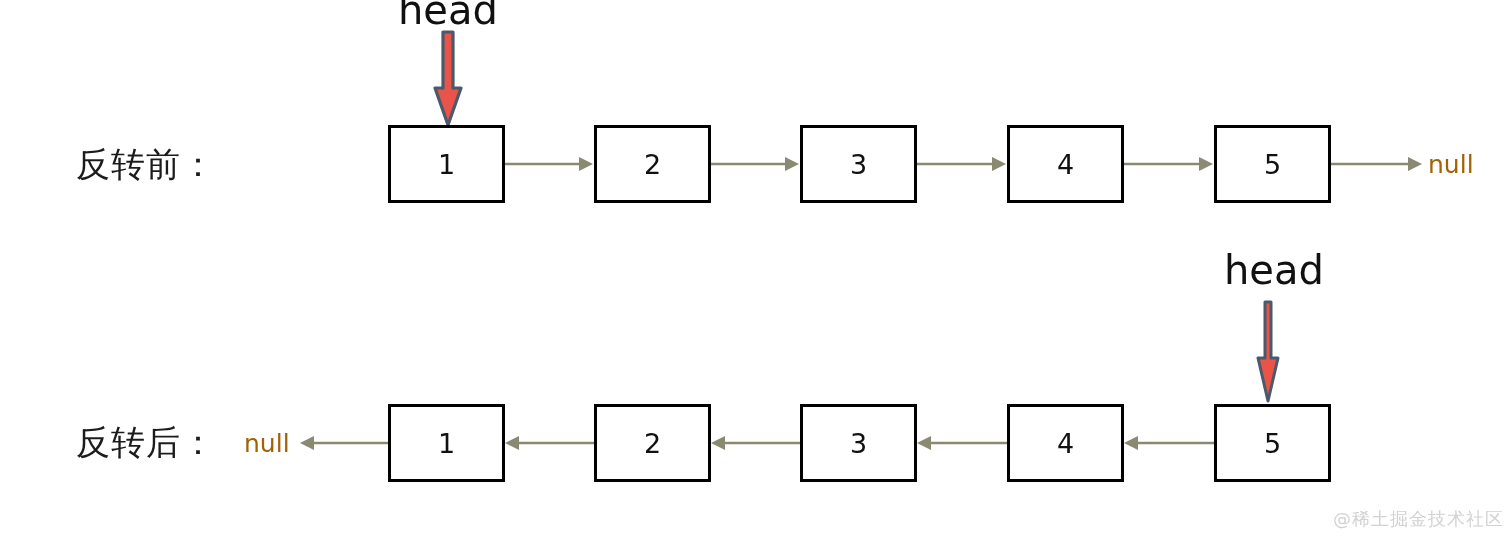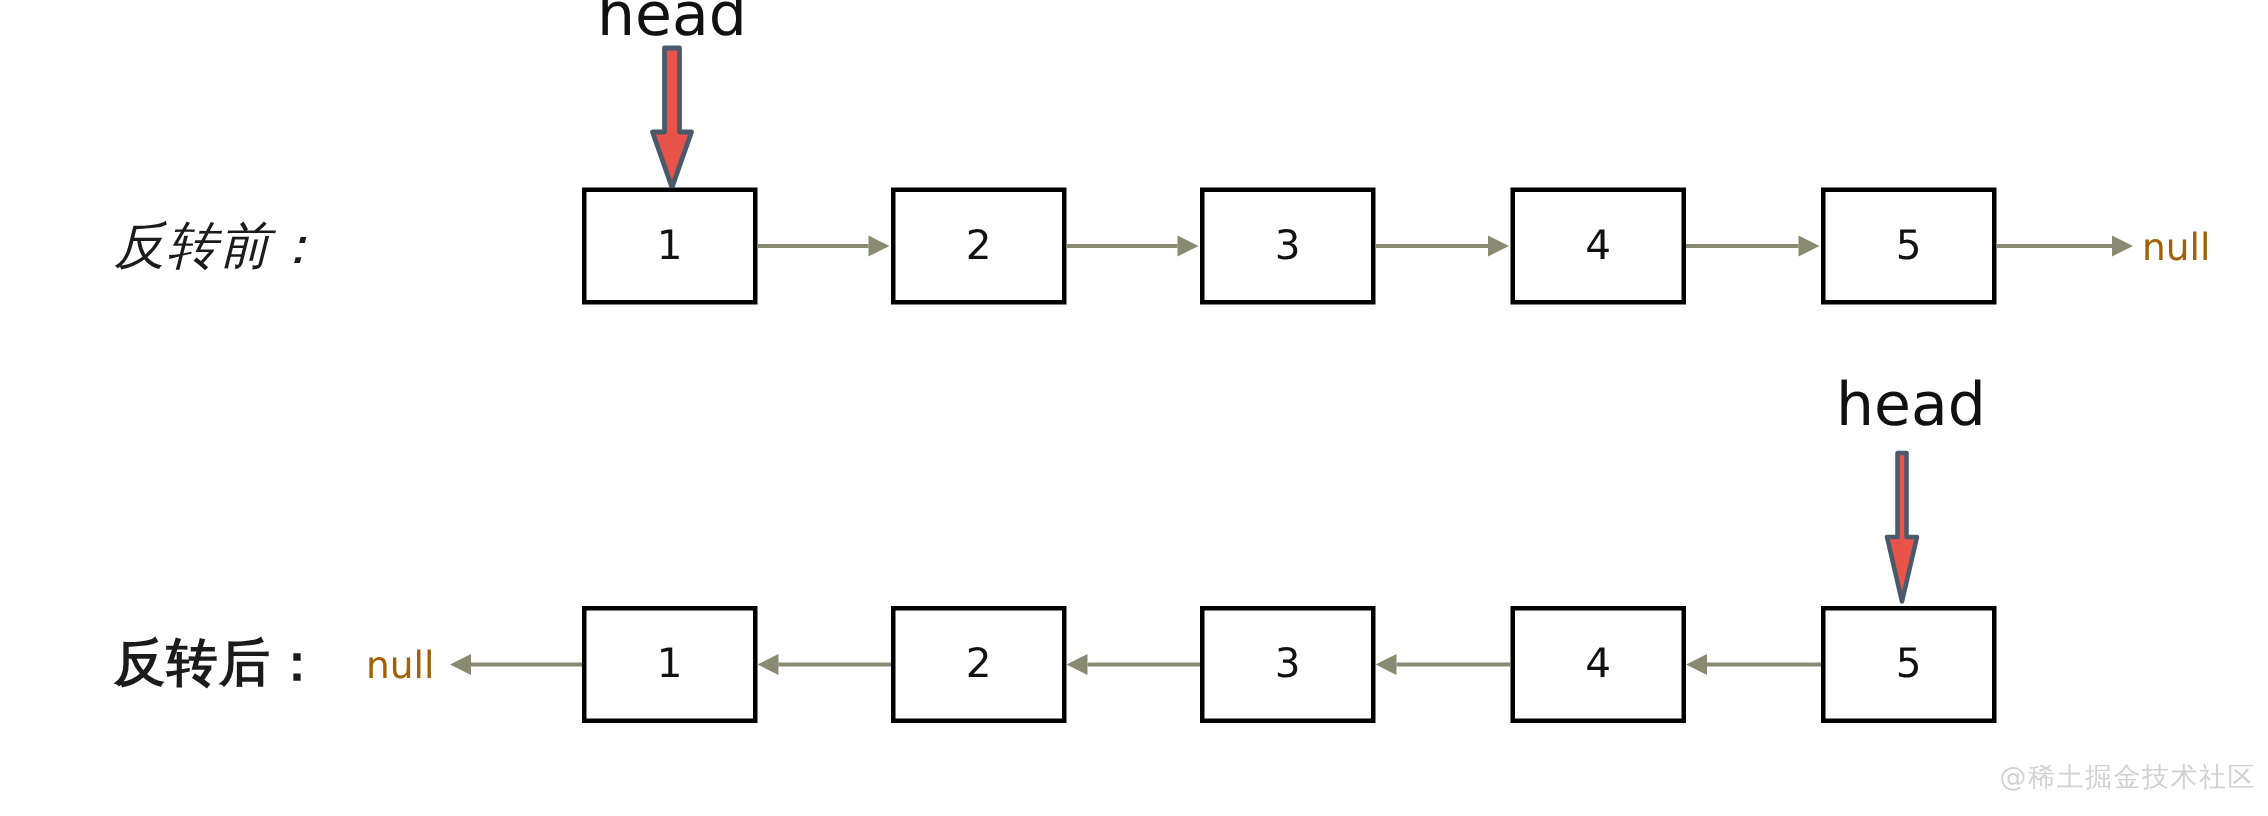--- a/index.html
+++ b/index.html
@@ -91,21 +91,21 @@
     font-family: "DejaVu Sans", "Liberation Sans", sans-serif;
     white-space: nowrap;
     letter-spacing: 1px;
   }
 </style>
 </head>
 <body>
 
 <div id="canvas">
 
-  <div class="row-label" style="left:76px; top:147px;font-style:italic;">反转前：</div>
+  <div class="row-label" style="left:76px; top:147px;">反转前：</div>
 
   <div class="head-label" style="left:398px; top:-10px;">head</div>
 
   <div class="head-arrow" style="left:432px; top:30px;">
     <svg width="32" height="98" viewBox="0 0 32 98">
       <path d="M11 2 L21 2 L21 58 L29 58 L16 95 L3 58 L11 58 Z" fill="#e8534a" stroke="#4a5a6b" stroke-width="3.2" stroke-linejoin="round"></path>
     </svg>
   </div>
 
   <div class="node" style="left:388px; top:125px;">
@@ -151,21 +151,21 @@
 
   <div class="link-arrow" style="left:1331px; top:153px; width:92px;">
     <svg width="92" height="22" viewBox="0 0 92 22">
       <line x1="0" y1="11" x2="77" y2="11" stroke="#8a8a72" stroke-width="2.6"></line>
       <path d="M77 4 L91 11 L77 18 Z" fill="#8a8a72"></path>
     </svg>
   </div>
 
   <div class="null-label" style="left:1428px; top:152px;">null</div>
 
-  <div class="row-label" style="left:76px; top:425px;font-weight:bold;">反转后：</div>
+  <div class="row-label" style="left:76px; top:425px;">反转后：</div>
 
   <div class="head-label" style="left:1224px; top:250px;">head</div>
 
   <div class="head-arrow" style="left:1255px; top:300px;">
     <svg width="26" height="104" viewBox="0 0 26 104">
       <path d="M10 2 L16 2 L16 58 L23 58 L13 101 L3 58 L10 58 Z" fill="#e8534a" stroke="#4a5a6b" stroke-width="3" stroke-linejoin="round"></path>
     </svg>
   </div>
 
   <div class="node" style="left:388px; top:404px;">

